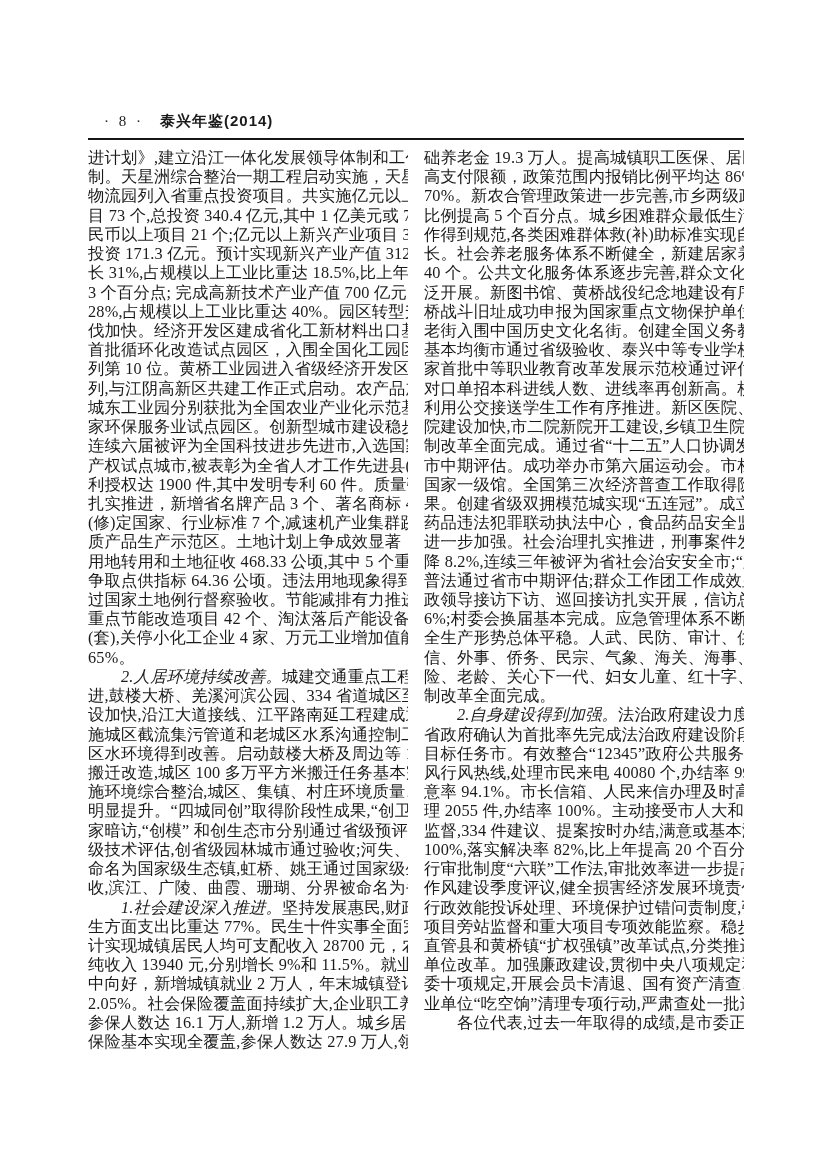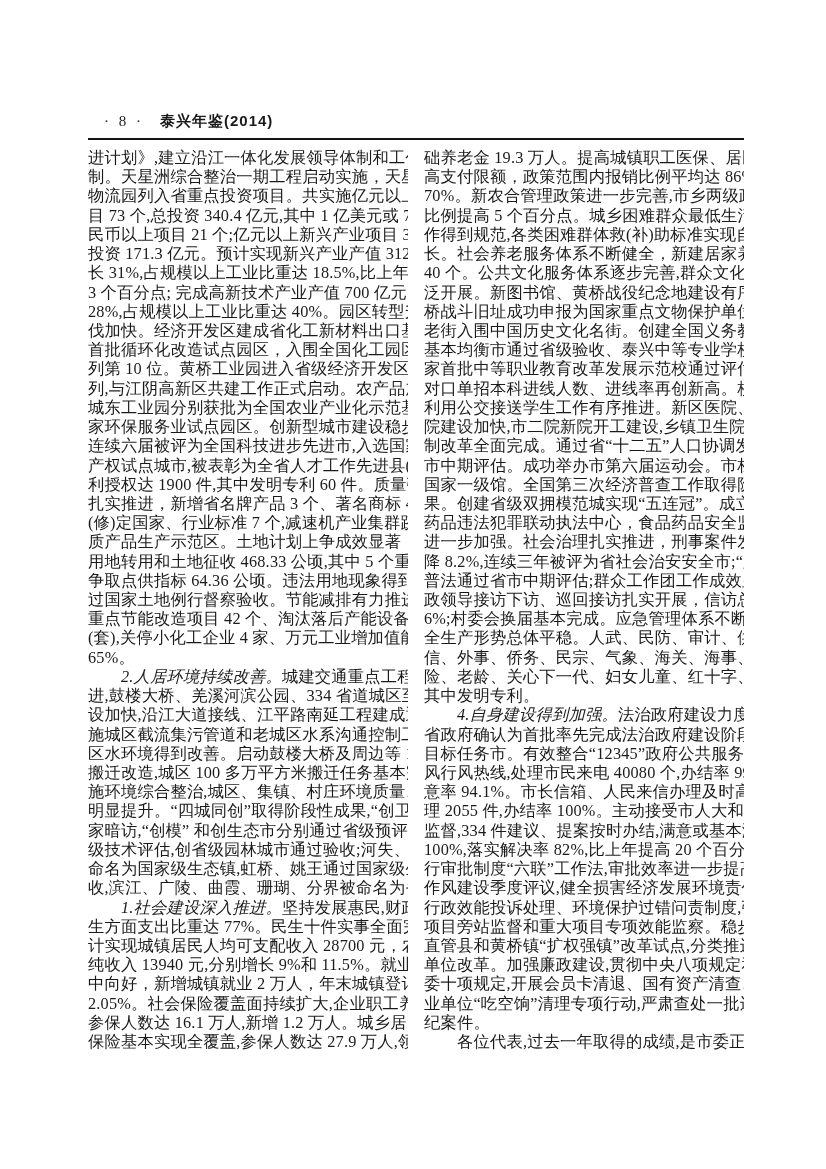--- a/index.html
+++ b/index.html
@@ -120,34 +120,33 @@
         <div class="line">果。创建省级双拥模范城实现“五连冠”。成立打击食品</div>
         <div class="line">药品违法犯罪联动执法中心，食品药品安全监管工作</div>
         <div class="line">进一步加强。社会治理扎实推进，刑事案件发案率下</div>
         <div class="line">降 8.2%,连续三年被评为省社会治安安全市;“六五”</div>
         <div class="line">普法通过省市中期评估;群众工作团工作成效显著;党</div>
         <div class="line">政领导接访下访、巡回接访扎实开展，信访总量下降</div>
         <div class="line">6%;村委会换届基本完成。应急管理体系不断完善,安</div>
         <div class="line">全生产形势总体平稳。人武、民防、审计、供销、物价、电</div>
         <div class="line">信、外事、侨务、民宗、气象、海关、海事、边检、国检、保</div>
         <div class="line">险、老龄、关心下一代、妇女儿童、红十字、残疾人等工</div>
-        <div class="line end">其中发明专利。</div>
-        <div class="line"><span class="kai">　　4.自身建设得到加强。</span>法治政府建设力度加大,被</div>
+        <div class="line end">制改革全面完成。</div>
+        <div class="line"><span class="kai">　　2.自身建设得到加强。</span>法治政府建设力度加大,被</div>
         <div class="line">省政府确认为首批率先完成法治政府建设阶段性工作</div>
         <div class="line">目标任务市。有效整合“12345”政府公共服务热线和政</div>
         <div class="line">风行风热线,处理市民来电 40080 个,办结率 99%,满</div>
         <div class="line">意率 94.1%。市长信箱、人民来信办理及时高效,共受</div>
         <div class="line">理 2055 件,办结率 100%。主动接受市人大和市政协</div>
         <div class="line">监督,334 件建议、提案按时办结,满意或基本满意率</div>
         <div class="line">100%,落实解决率 82%,比上年提高 20 个百分点。实</div>
         <div class="line">行审批制度“六联”工作法,审批效率进一步提高。推行</div>
         <div class="line">作风建设季度评议,健全损害经济发展环境责任追究、</div>
         <div class="line">行政效能投诉处理、环境保护过错问责制度,强化民生</div>
         <div class="line">项目旁站监督和重大项目专项效能监察。稳步推进省</div>
         <div class="line">直管县和黄桥镇“扩权强镇”改革试点,分类推进事业</div>
         <div class="line">单位改革。加强廉政建设,贯彻中央八项规定和省、市</div>
         <div class="line">委十项规定,开展会员卡清退、国有资产清查、机关事</div>
         <div class="line">业单位“吃空饷”清理专项行动,严肃查处一批违法违</div>
-        <div class="line end">纪案件。</div>
         <div class="line">　　各位代表,过去一年取得的成绩,是市委正确领导</div>
       </div>
   </div>
 </div>
 
 </body></html>

